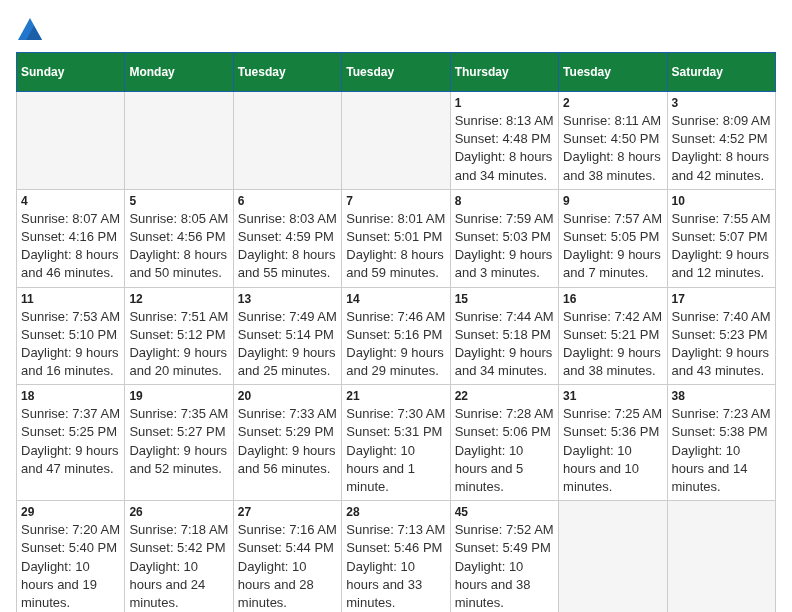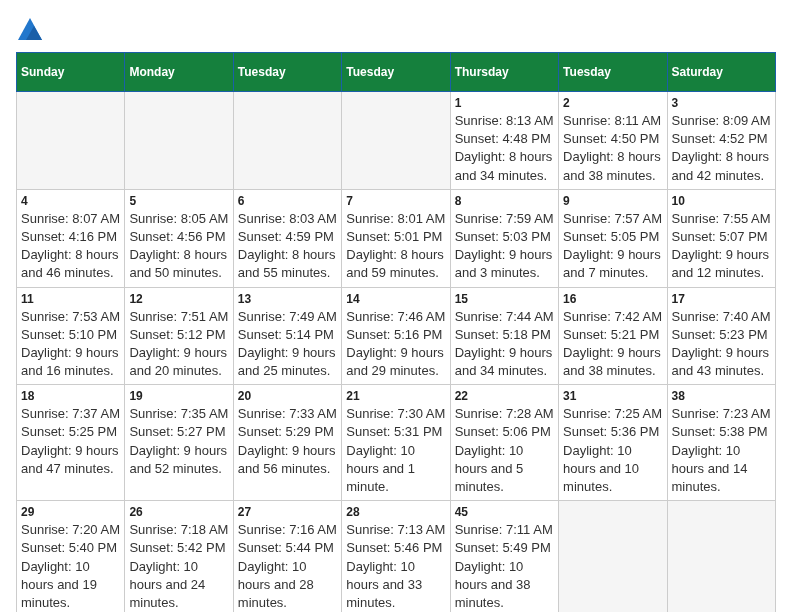--- a/index.html
+++ b/index.html
@@ -321,21 +321,21 @@
         </td>
         <td>
           <span class="day-number">28</span>
           <div class="day-info">Sunrise: 7:13 AM
 Sunset: 5:46 PM
 Daylight: 10 hours
 and 33 minutes.</div>
         </td>
         <td>
           <span class="day-number">45</span>
-          <div class="day-info">Sunrise: 7:11 AM
+          <div class="day-info">Sunrise: 7:52 AM
 Sunset: 5:49 PM
 Daylight: 10 hours
 and 38 minutes.</div>
         </td>
         <td class="empty"></td>
         <td class="empty"></td>
       </tr>
     </tbody>
 </table>
 

